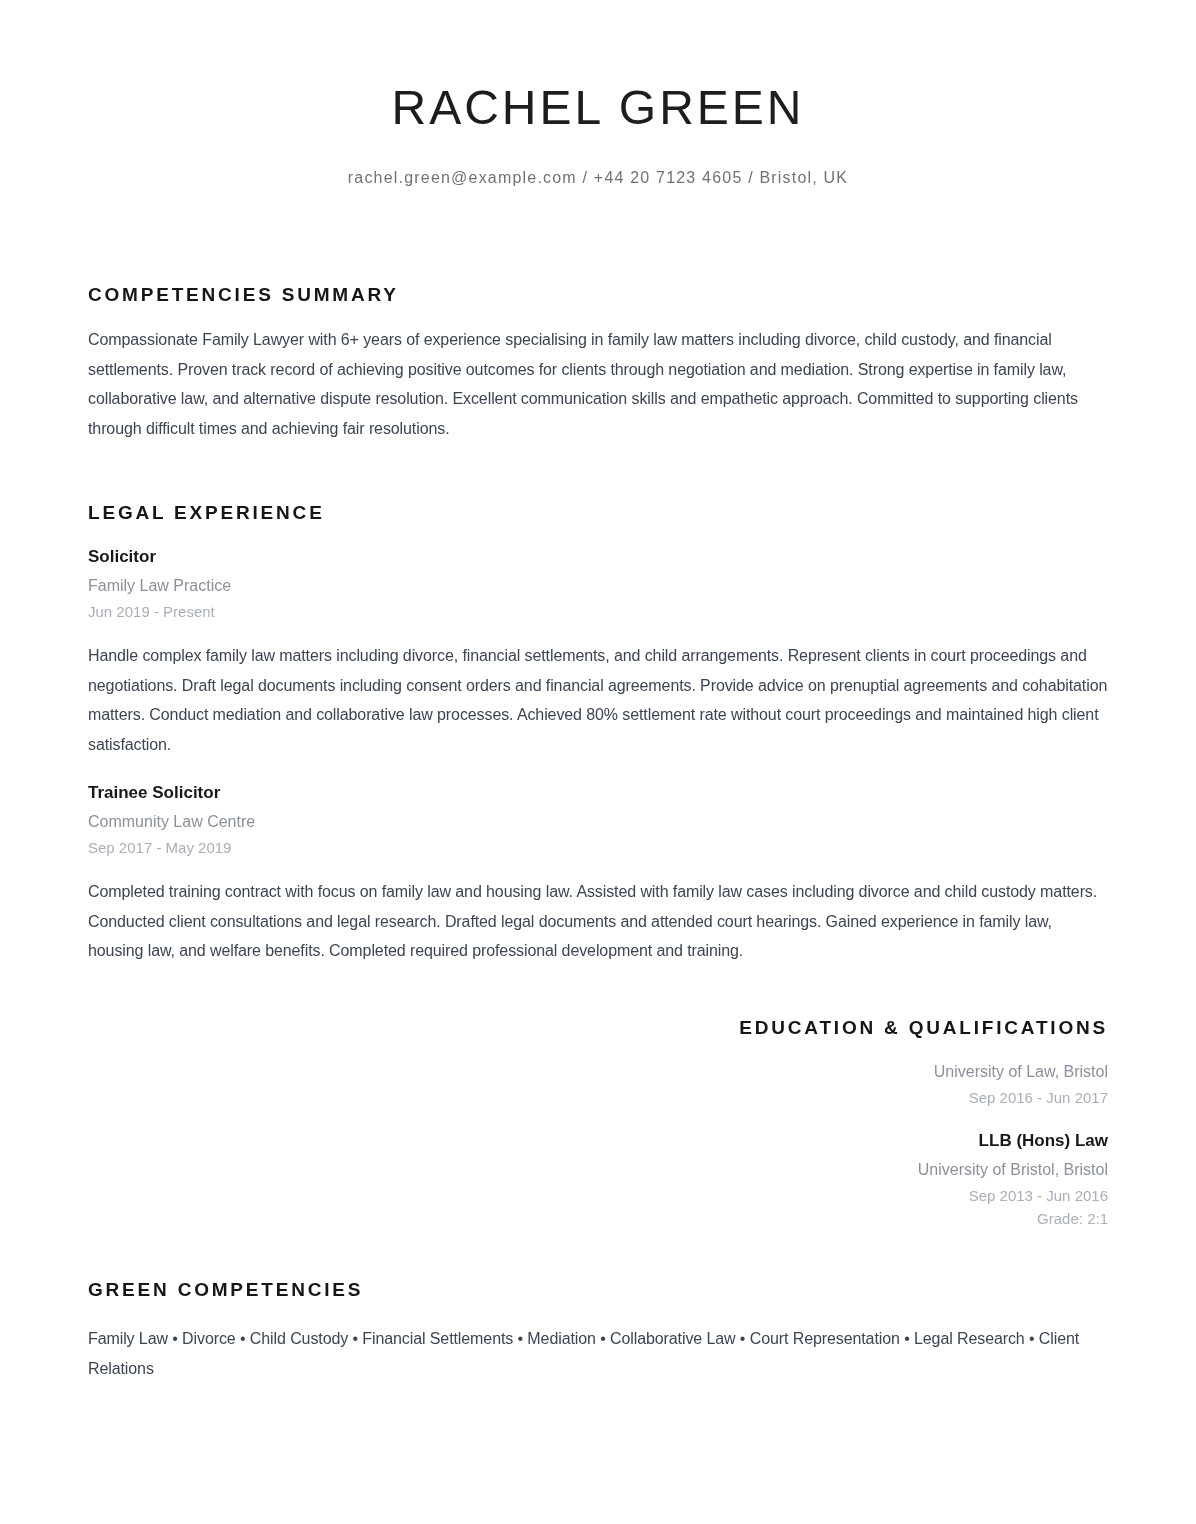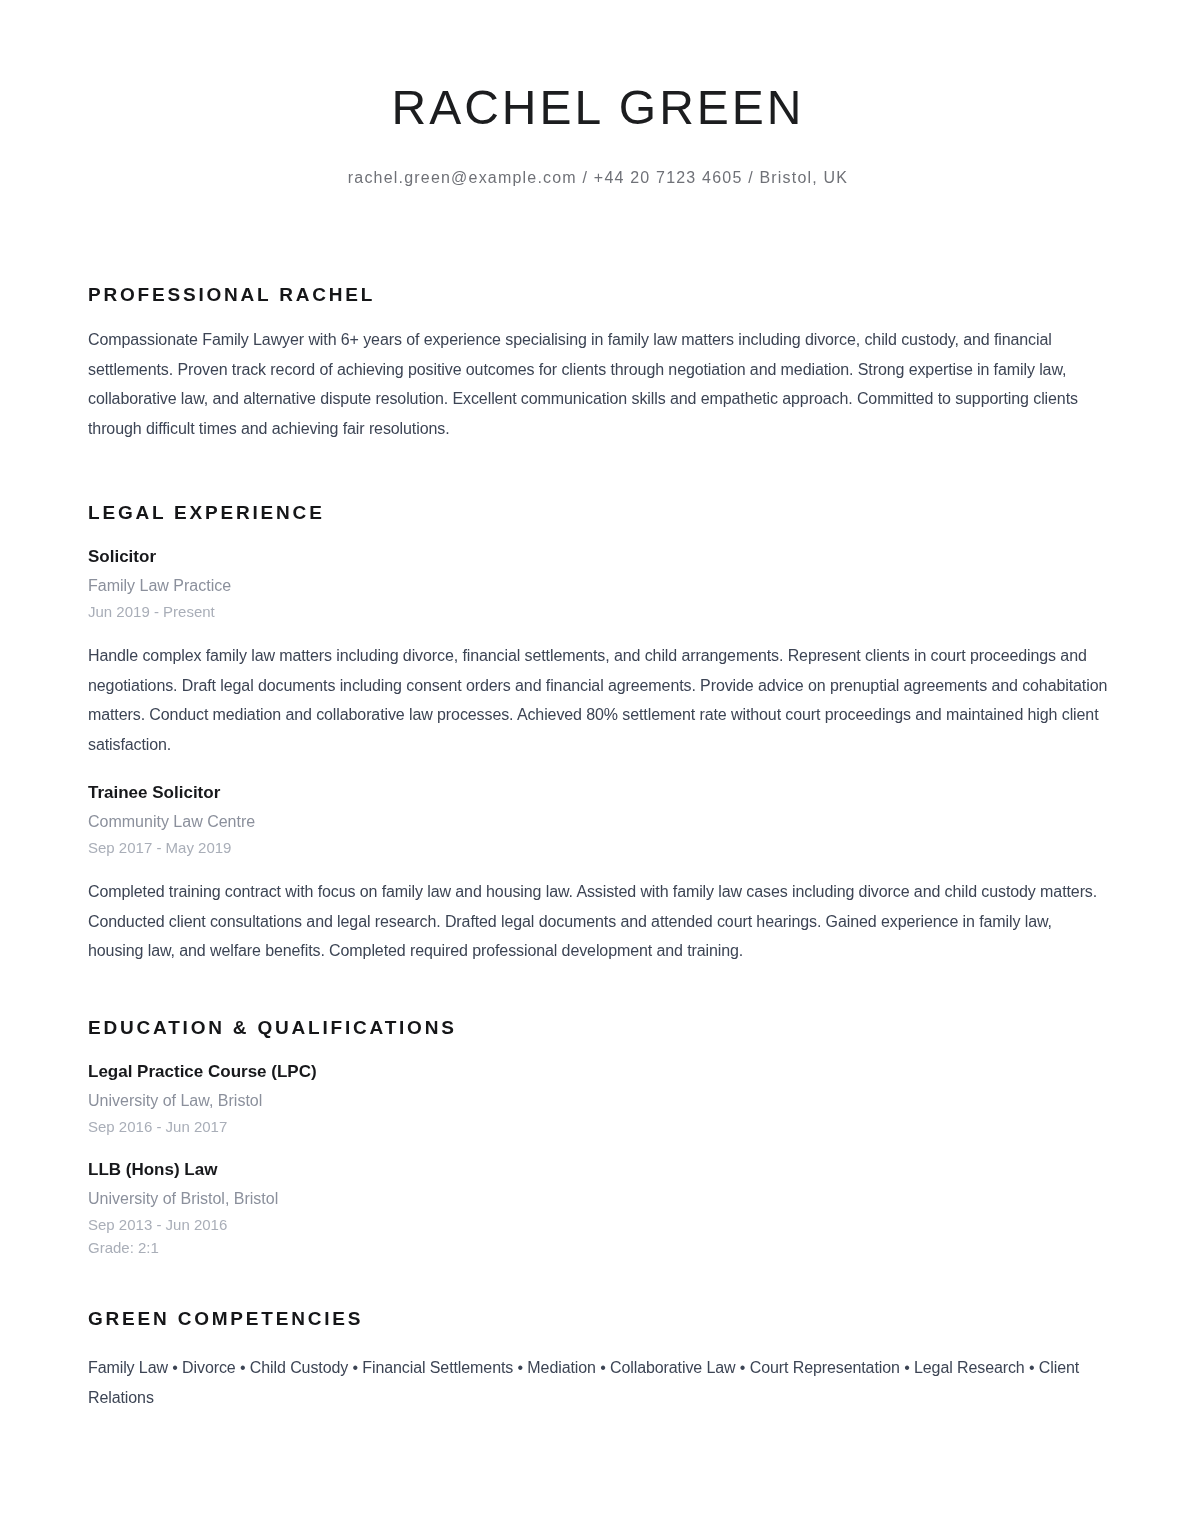--- a/index.html
+++ b/index.html
@@ -37,21 +37,21 @@
     margin: 0;
     font-size: 16px;
     line-height: 16px;
     letter-spacing: 1.2px;
     color: #6f7177;
   }
   
   .section { margin: 0; }
   .section-summary      { margin-top: 99px; }
   .section-experience   { margin-top: 60px; }
-  .section-education    { margin-top: 52px; }
+  .section-education    { margin-top: 52px; text-align: right; }
   .section-competencies { margin-top: 52px; }
   .section-heading {
     margin: 0 0 20px 0;
     font-size: 19px;
     line-height: 20px;
     font-weight: 700;
     letter-spacing: 2.8px;
     color: #151618;
   }
   .section-experience .section-heading,
@@ -105,21 +105,21 @@
 <body>
 
 <div class="page">
 
   <header class="header">
     <h1 class="name">RACHEL GREEN</h1>
     <div class="contact">rachel.green@example.com / +44 20 7123 4605 / Bristol, UK</div>
   </header>
 
   <section class="section section-summary">
-    <h2 class="section-heading">PROFESSIONAL RACHEL</h2>
+    <h2 class="section-heading">COMPETENCIES SUMMARY</h2>
     <p class="body-text">Compassionate Family Lawyer with 6+ years of experience specialising in family law matters including divorce, child custody, and financial settlements. Proven track record of achieving positive outcomes for clients through negotiation and mediation. Strong expertise in family law, collaborative law, and alternative dispute resolution. Excellent communication skills and empathetic approach. Committed to supporting clients through difficult times and achieving fair resolutions.</p>
   </section>
 
   <section class="section section-experience">
     <h2 class="section-heading">LEGAL EXPERIENCE</h2>
 
     <article class="entry">
       <h3 class="entry-title">Solicitor</h3>
       <div class="entry-org">Family Law Practice</div>
       <div class="entry-dates">Jun 2019 - Present</div>
@@ -131,21 +131,20 @@
       <div class="entry-org">Community Law Centre</div>
       <div class="entry-dates">Sep 2017 - May 2019</div>
       <p class="body-text entry-desc">Completed training contract with focus on family law and housing law. Assisted with family law cases including divorce and child custody matters. Conducted client consultations and legal research. Drafted legal documents and attended court hearings. Gained experience in family law, housing law, and welfare benefits. Completed required professional development and training.</p>
     </article>
   </section>
 
   <section class="section section-education">
     <h2 class="section-heading">EDUCATION &amp; QUALIFICATIONS</h2>
 
     <article class="entry">
-      <h3 class="entry-title">Legal Practice Course (LPC)</h3>
       <div class="entry-org">University of Law, Bristol</div>
       <div class="entry-dates">Sep 2016 - Jun 2017</div>
     </article>
 
     <article class="entry">
       <h3 class="entry-title">LLB (Hons) Law</h3>
       <div class="entry-org">University of Bristol, Bristol</div>
       <div class="entry-dates">Sep 2013 - Jun 2016</div>
       <div class="entry-grade">Grade: 2:1</div>
     </article>

